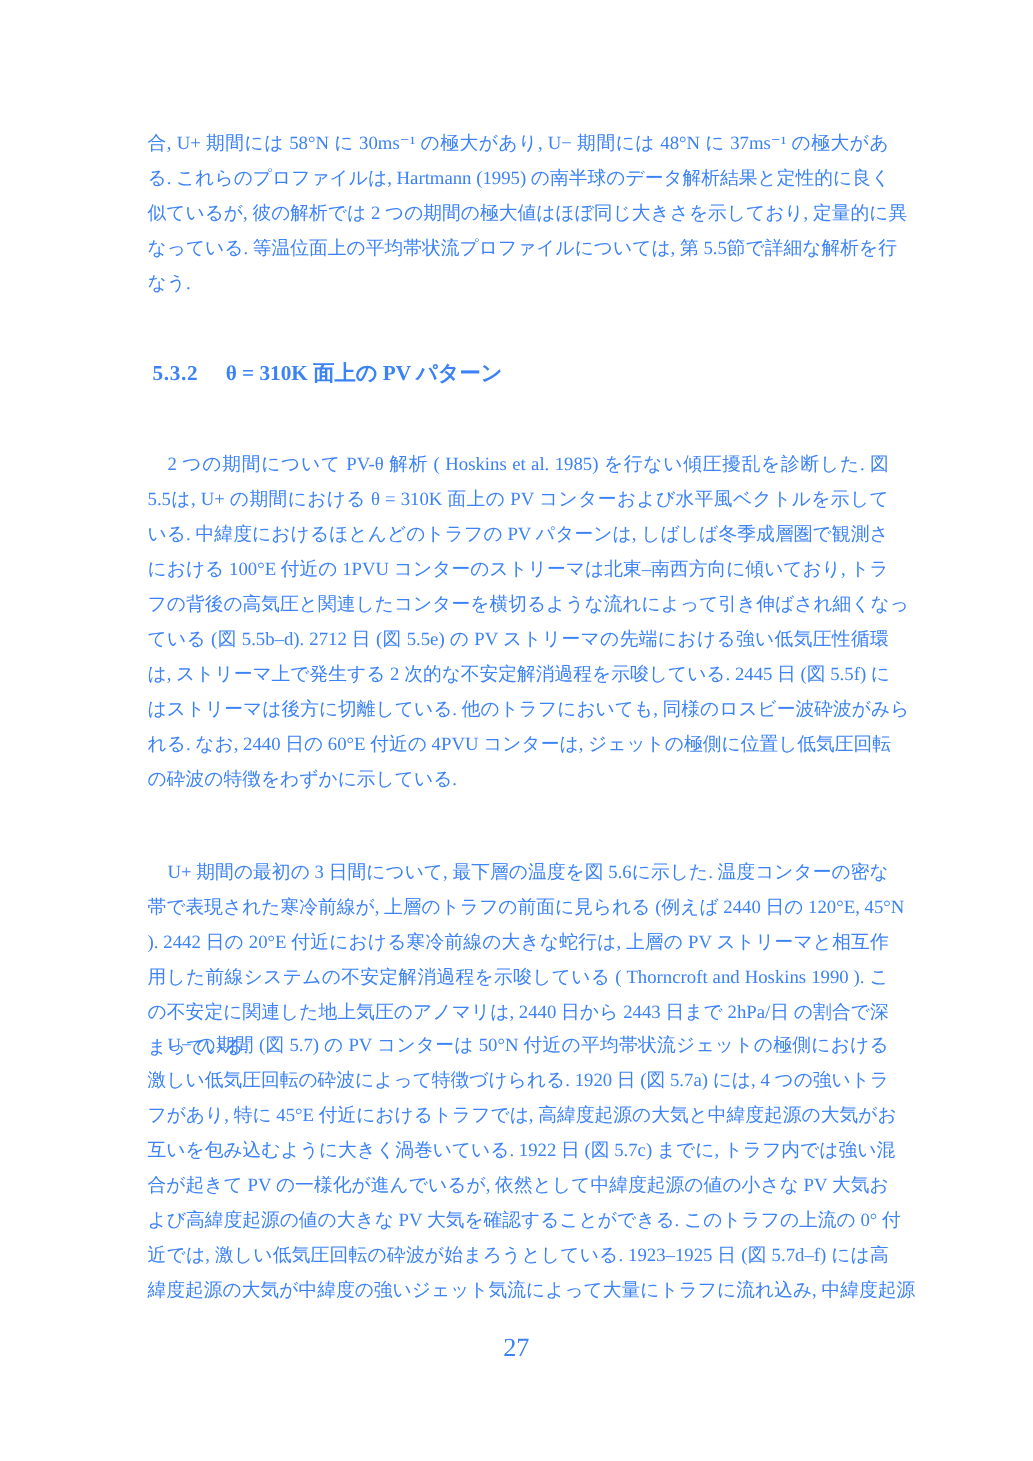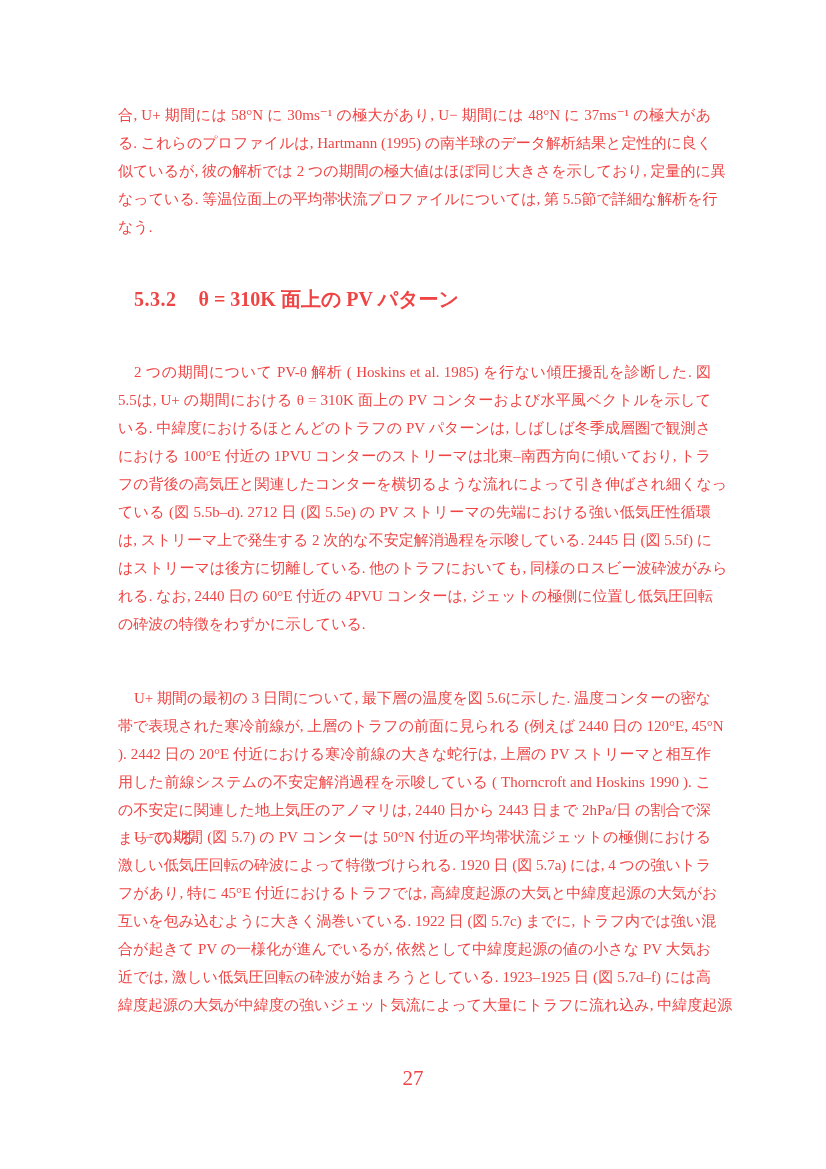--- a/index.html
+++ b/index.html
@@ -3,21 +3,21 @@
 <meta charset="utf-8">
 <style>
   * { margin: 0; padding: 0; box-sizing: border-box; }
   html, body { background: #ffffff; }
   .page {
     position: relative;
     width: 826px;
     height: 1169px;
     background: #ffffff;
     font-family: "Liberation Serif", "DejaVu Serif", serif;
-    color: #ef4444;
+    color: #3b82f6;
     overflow: hidden;
   }
   .para {
     position: absolute;
     left: 118px;
     width: 593px;
     font-size: 15px;
     line-height: 28px;
   }
   .line {
@@ -26,24 +26,24 @@
     white-space: nowrap;
   }
   .line.last {
     text-align-last: left;
   }
   .para .line:first-child { text-indent: 16px; }
   .para.no-indent .line:first-child { text-indent: 0; }
   .p1 { top: 101px; }
   .heading {
     position: absolute;
-    left: 134px;
+    left: 122px;
     top: 287px;
     width: 593px;
-    font-size: 20px;
+    font-size: 17px;
     font-weight: bold;
     line-height: 24px;
     white-space: nowrap;
   }
   .heading .secnum { margin-right: 22px; letter-spacing: 0.5px; }
   .p2 { top: 358px; }
   .p3 { top: 684px; }
   .p4 { top: 823px; }
   .pagenum {
     position: absolute;
@@ -92,19 +92,20 @@
       <div class="line">の不安定に関連した地上気圧のアノマリは, 2440 日から 2443 日まで 2hPa/日 の割合で深</div>
       <div class="line last">まっている.</div>
     </div>
 
   <div class="para p4">
       <div class="line">U− の期間 (図 5.7) の PV コンターは 50°N 付近の平均帯状流ジェットの極側における</div>
       <div class="line">激しい低気圧回転の砕波によって特徴づけられる. 1920 日 (図 5.7a) には, 4 つの強いトラ</div>
       <div class="line">フがあり, 特に 45°E 付近におけるトラフでは, 高緯度起源の大気と中緯度起源の大気がお</div>
       <div class="line">互いを包み込むように大きく渦巻いている. 1922 日 (図 5.7c) までに, トラフ内では強い混</div>
       <div class="line">合が起きて PV の一様化が進んでいるが, 依然として中緯度起源の値の小さな PV 大気お</div>
+      <div class="line">よび高緯度起源の値の大きな PV 大気を確認することができる. このトラフの上流の 0° 付</div>
       <div class="line">近では, 激しい低気圧回転の砕波が始まろうとしている. 1923–1925 日 (図 5.7d–f) には高</div>
       <div class="line last">緯度起源の大気が中緯度の強いジェット気流によって大量にトラフに流れ込み, 中緯度起源</div>
     </div>
 
   <div class="pagenum">27</div>
 
 </div>
 
 </body></html>

